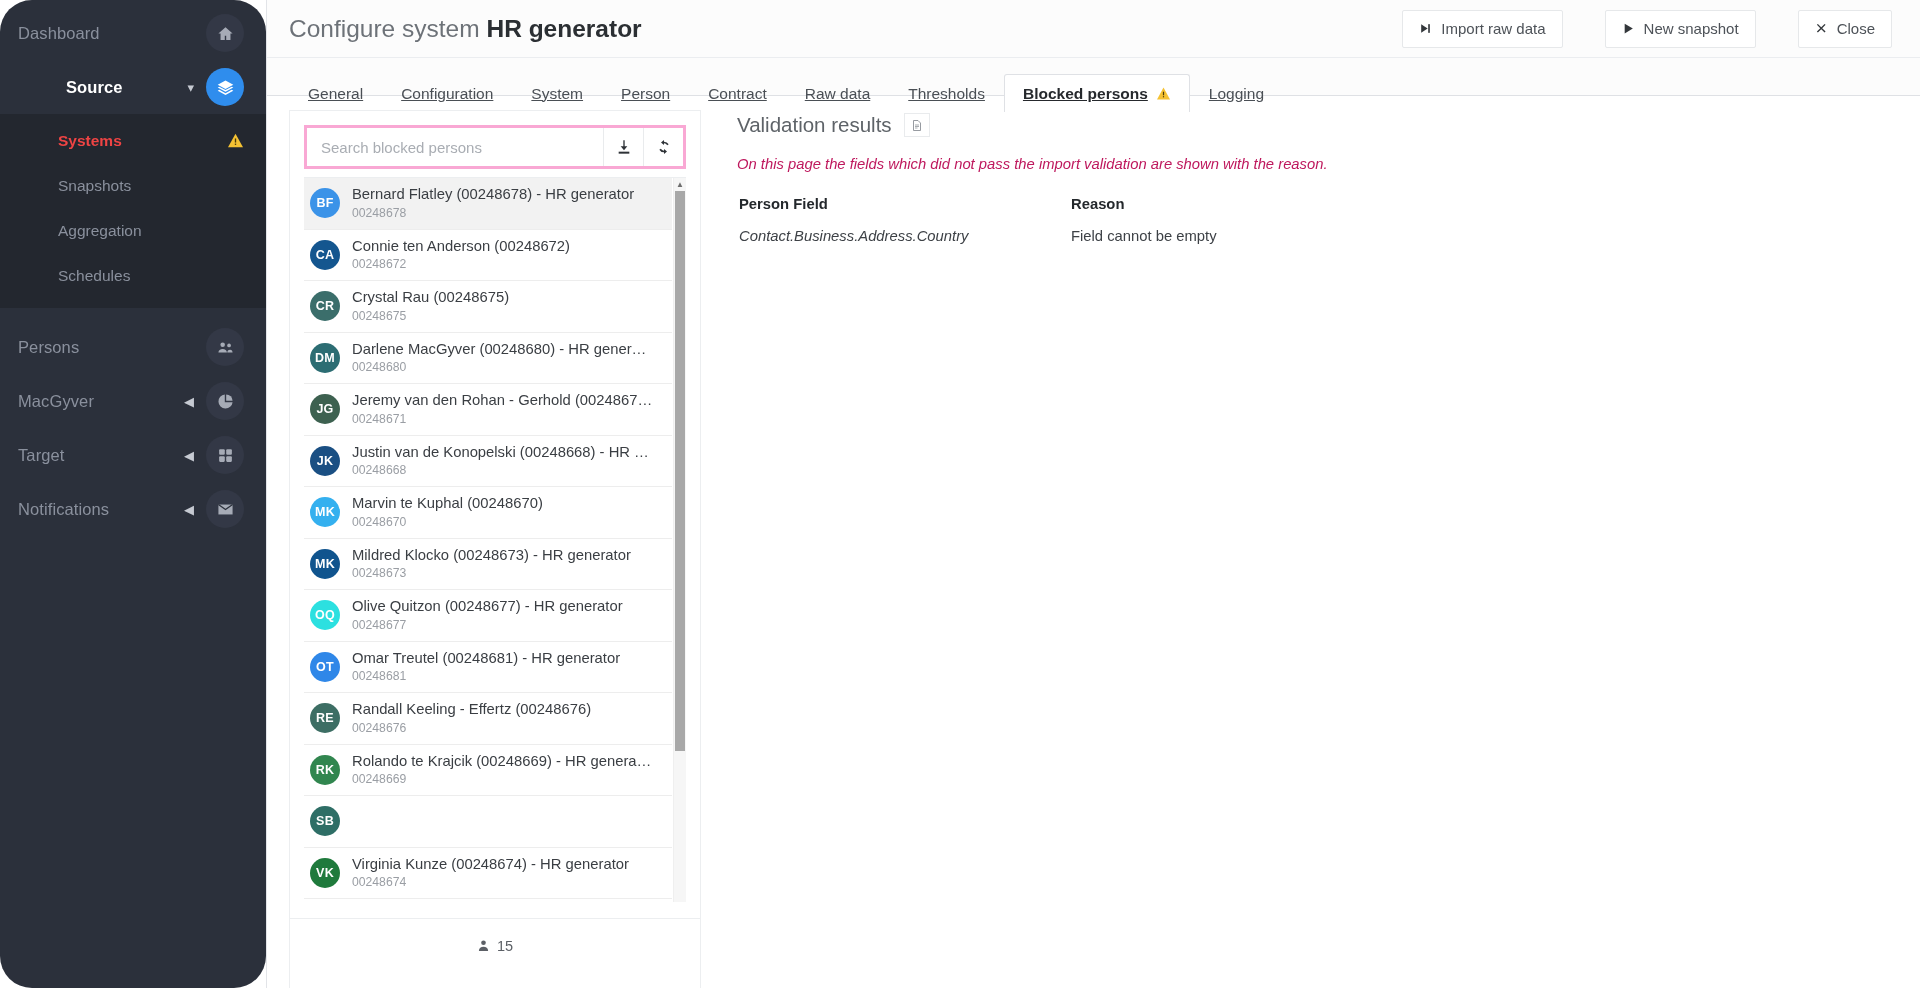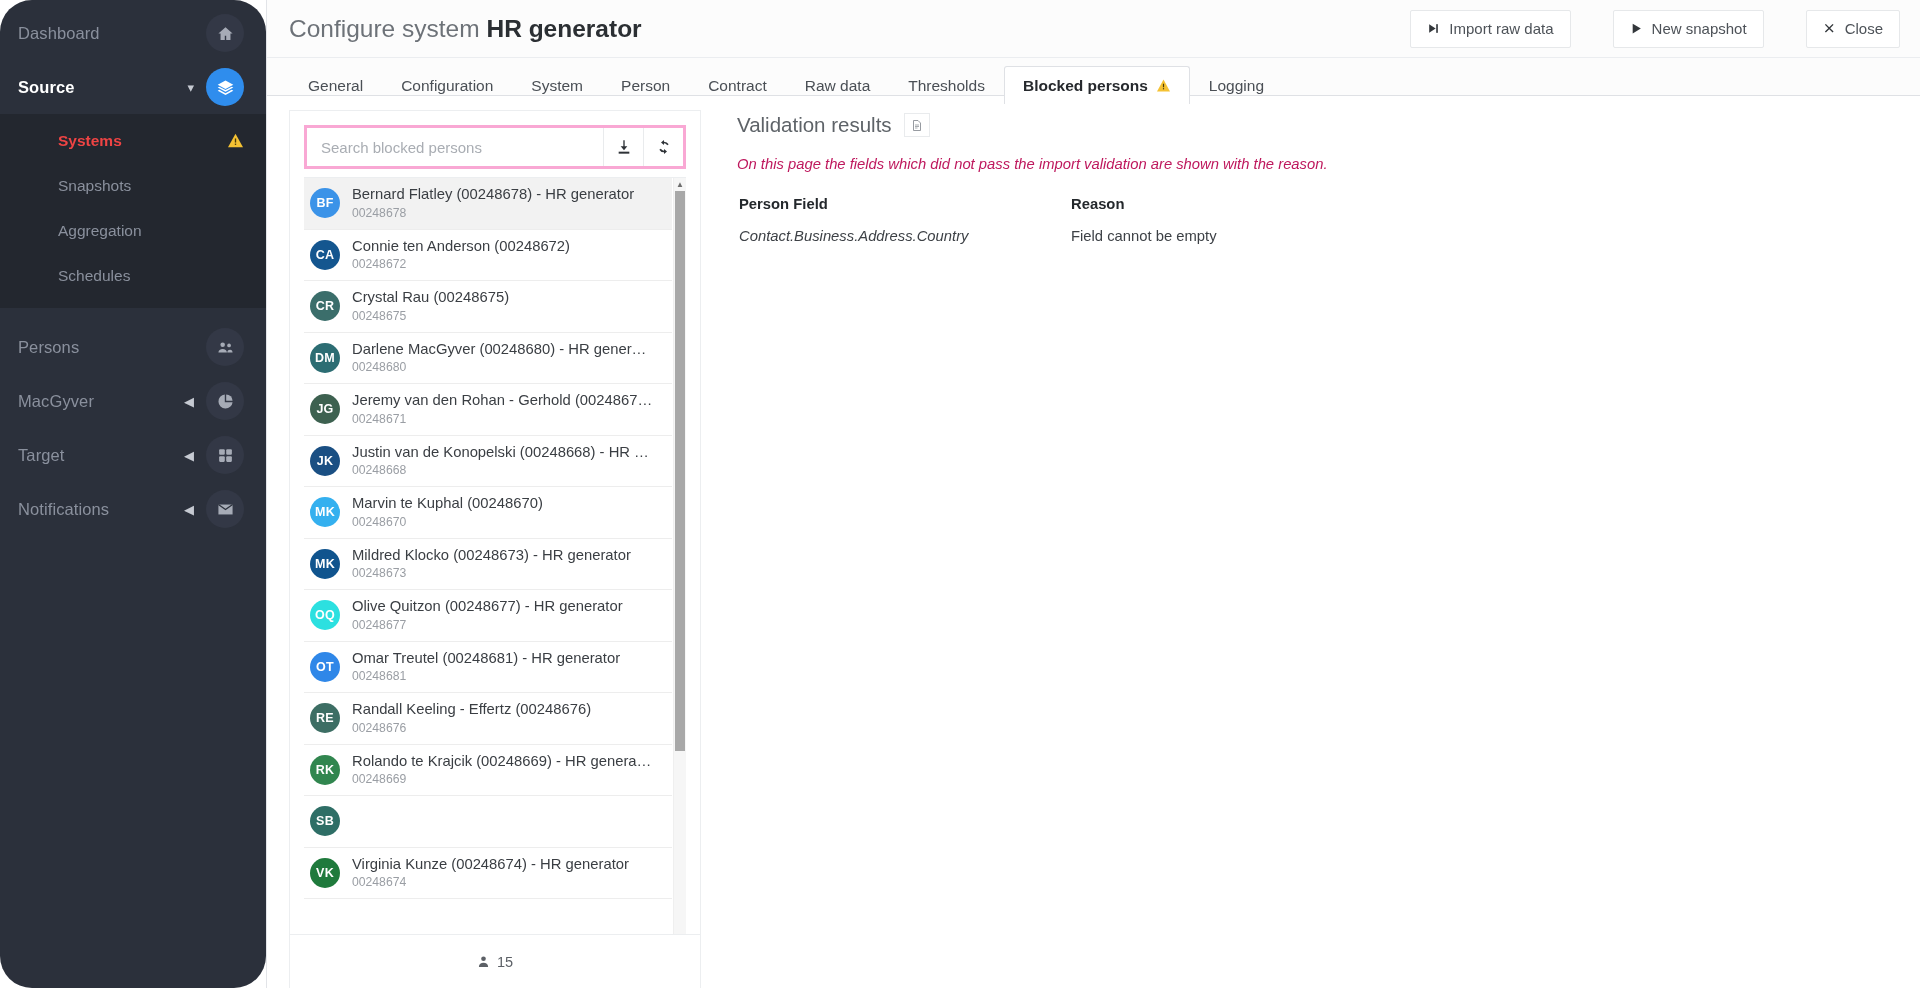--- a/index.html
+++ b/index.html
@@ -25,21 +25,21 @@
     height: 54px;
     display: flex; align-items: center;
     padding: 0 22px 0 18px;
     position: relative;
     cursor: pointer;
   }
   .nav-label {
     font-size: 16.5px; color: #8a909d; letter-spacing: .1px;
     flex: 1;
   }
-  .nav-row.active .nav-label { color: #ffffff; font-weight: bold; }
+  .nav-row.active .nav-label { color: #ffffff; font-weight: bold; margin-left: 48px; }
   .chev {
     color: #c6cad2; font-size: 13px; margin-right: 12px;
     display: inline-block; line-height: 1;
   }
   .nav-icon {
     width: 38px; height: 38px; border-radius: 50%;
     background: #333846;
     display: flex; align-items: center; justify-content: center;
     flex: 0 0 38px;
   }
@@ -59,21 +59,21 @@
   
   .main {
     flex: 1; height: 988px; background: #ffffff;
     display: flex; flex-direction: column;
     border-left: 1px solid #e2e4e8;
     position: relative;
   }
   .topbar {
     height: 58px; flex: 0 0 58px;
     display: flex; align-items: center;
-    padding: 0 20px 0 22px;
+    padding: 0 28px 0 22px;
     background: #fcfcfc;
     border-bottom: 1px solid #ebedf0;
   }
   .page-title { font-size: 24.5px; color: #6d7278; font-weight: normal; white-space: nowrap; }
   .page-title b { color: #2b2f33; font-weight: bold; }
   .topbar-spacer { flex: 1; }
   .btn-group { display: flex; gap: 10px; }
   .tbtn {
     background: #ffffff; border: 1px solid #e6e8ea;
     height: 38px; padding: 0 16px;
@@ -94,21 +94,21 @@
     border-bottom: 1px solid #dfe1e5;
     position: relative; z-index: 1;
   }
   .tab {
     height: 38px; padding: 0 18px;
     display: flex; align-items: center; gap: 8px;
     font-size: 15.5px; color: #4a4f55;
     cursor: pointer;
     border: 1px solid transparent;
     border-bottom: none;
-    position: relative; top: 9px;
+    position: relative; top: 17px; text-decoration: underline;
   }
   .tab.active {
     background: #ffffff;
     border-color: #dfe1e5;
     border-radius: 3px 3px 0 0;
     font-weight: bold; color: #26292d;
   }
   .tab .warn-tri { width: 15px; height: 13px; }
 
   
@@ -188,21 +188,21 @@
   }
   .fake-sb .thumb {
     position: absolute; left: 1px; right: 1px; top: 13px;
     height: 560px; background: #a8a8a8;
   }
 
   .list-footer {
     height: 54px; flex: 0 0 54px;
     display: flex; align-items: center; justify-content: center;
     gap: 7px; border-top: 1px solid #eceef0;
-    margin: 0 0px;
+    margin: 16px 0px;
   }
   .count-txt { font-size: 14.5px; color: #5c6066; }
   .list-footer svg { width: 13px; height: 13px; fill: #5c6066; }
 
   
   .right-pane { flex: 1; padding: 3px 30px 0 36px; overflow: hidden; }
   .vr-head { display: flex; align-items: center; gap: 12px; }
   .vr-title { font-size: 20.5px; color: #5e6368; font-weight: normal; }
   .doc-btn {
     width: 26px; height: 24px; border: 1px solid #e9ebed; background: #fff;

